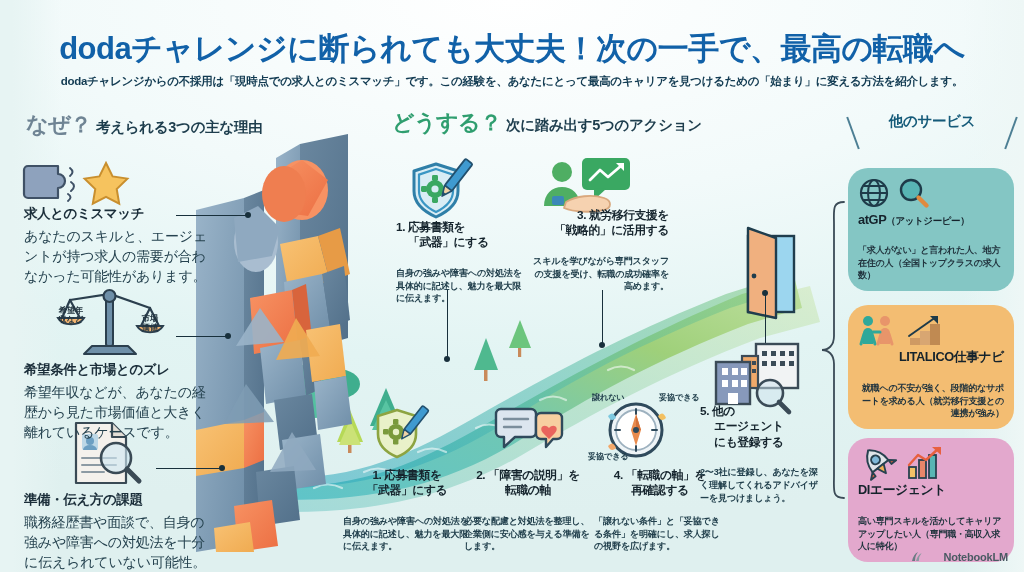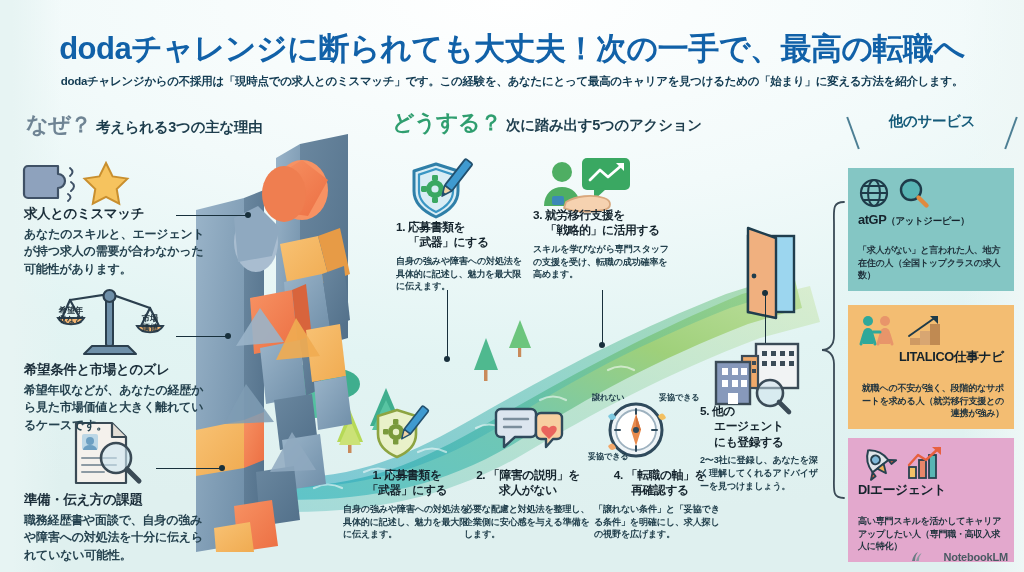--- a/index.html
+++ b/index.html
@@ -54,21 +54,21 @@
   #svc-head .slash-l{left:6px;transform:rotate(-20deg);}
   #svc-head .slash-r{right:6px;transform:rotate(20deg);}
 
   
   .reason{position:absolute;width:186px;z-index:6;}
   .reason .r-title{
     font-size:13.5px;font-weight:bold;color:#1b2e3a;letter-spacing:-0.4px;
     line-height:1.25;margin-bottom:3px;
   }
   .reason .r-body{
-    font-size:12px;font-weight:bold;color:#25424f;line-height:1.45;letter-spacing:-0.2px;
+    font-size:14px;font-weight:normal;color:#25424f;line-height:1.45;letter-spacing:-0.2px;
   }
   #reason-1{left:24px;top:206px;}
   #reason-2{left:24px;top:362px;}
   #reason-3{left:24px;top:492px;}
 
   .r-icon{position:absolute;z-index:6;}
   #icon-puzzle{left:22px;top:160px;}
   #icon-scale{left:56px;top:286px;}
   #icon-doc{left:72px;top:420px;}
 
@@ -85,25 +85,25 @@
   
   #river{position:absolute;left:290px;top:250px;width:560px;height:260px;z-index:2;}
 
   
   .act{position:absolute;z-index:6;}
   .act .a-title{
     font-size:11.8px;font-weight:bold;color:#16252e;line-height:1.3;letter-spacing:-0.4px;
   }
   .act .a-title .ind{display:block;}
   .act .a-body{
-    margin-top:4px;font-size:9.1px;font-weight:bold;color:#22404d;
+    margin-top:16px;font-size:9.1px;font-weight:bold;color:#22404d;
     line-height:1.42;letter-spacing:-0.2px;
   }
   #act-top-1{left:396px;top:220px;width:130px;}
-  #act-top-3{left:533px;top:208px;width:136px;}
+  #act-top-3{left:533px;top:208px;width:136px;text-align:right;}
   #act-5{left:700px;top:404px;width:120px;}
 
   
   #act-b-1{left:343px;top:468px;width:128px;}
   #act-b-2{left:464px;top:468px;width:128px;}
   #act-b-4{left:594px;top:468px;width:132px;}
   .act.centered .a-title{text-align:center;}
   .act.centered .a-body{text-align:left;}
 
   
@@ -116,21 +116,21 @@
   #cmp-l3{left:588px;top:451px;}
 
   
   .vline{position:absolute;width:1.4px;background:#18303c;z-index:5;}
   .vline .dot{
     position:absolute;left:-2.6px;width:6px;height:6px;border-radius:50%;background:#18303c;
   }
 
   
   .card{
-    position:absolute;left:848px;width:166px;border-radius:0;z-index:6;
+    position:absolute;left:848px;width:166px;border-radius:20px;z-index:6;
     padding:8px 10px 9px 10px;box-sizing:border-box;
   }
   .card .c-icons{height:34px;display:flex;align-items:center;gap:8px;margin-bottom:2px;}
   .card .c-name{font-size:12.8px;font-weight:bold;color:#15232c;letter-spacing:-0.4px;}
   .card .c-name .paren{font-size:9.5px;}
   .card .c-body{margin-top:16px;font-size:9.1px;font-weight:bold;color:#22353f;line-height:1.4;letter-spacing:-0.3px;}
   #card-atgp{top:168px;background:#84c6c4;}
   #card-lita{top:305px;background:#f3bd72;text-align:right;}
   #card-di{top:438px;background:#e3a8cd;}
 
@@ -526,21 +526,21 @@
       <span>応募書類を</span>
       <span class="ind">「武器」にする</span>
     </div>
     <div class="a-body">自身の強みや障害への対処法を具体的に記述し、魅力を最大限に伝えます。</div>
   </div>
 
   <div class="act centered" id="act-b-2">
     <div class="a-title">
       <span>2.</span>
       <span>「障害の説明」を</span>
-      <span class="ind">求人がない</span>
+      <span class="ind">転職の軸</span>
     </div>
     <div class="a-body">必要な配慮と対処法を整理し、企業側に安心感を与える準備をします。</div>
   </div>
 
   <div class="act centered" id="act-b-4">
     <div class="a-title">
       <span>4.</span>
       <span>「転職の軸」を</span>
       <span class="ind">再確認する</span>
     </div>

